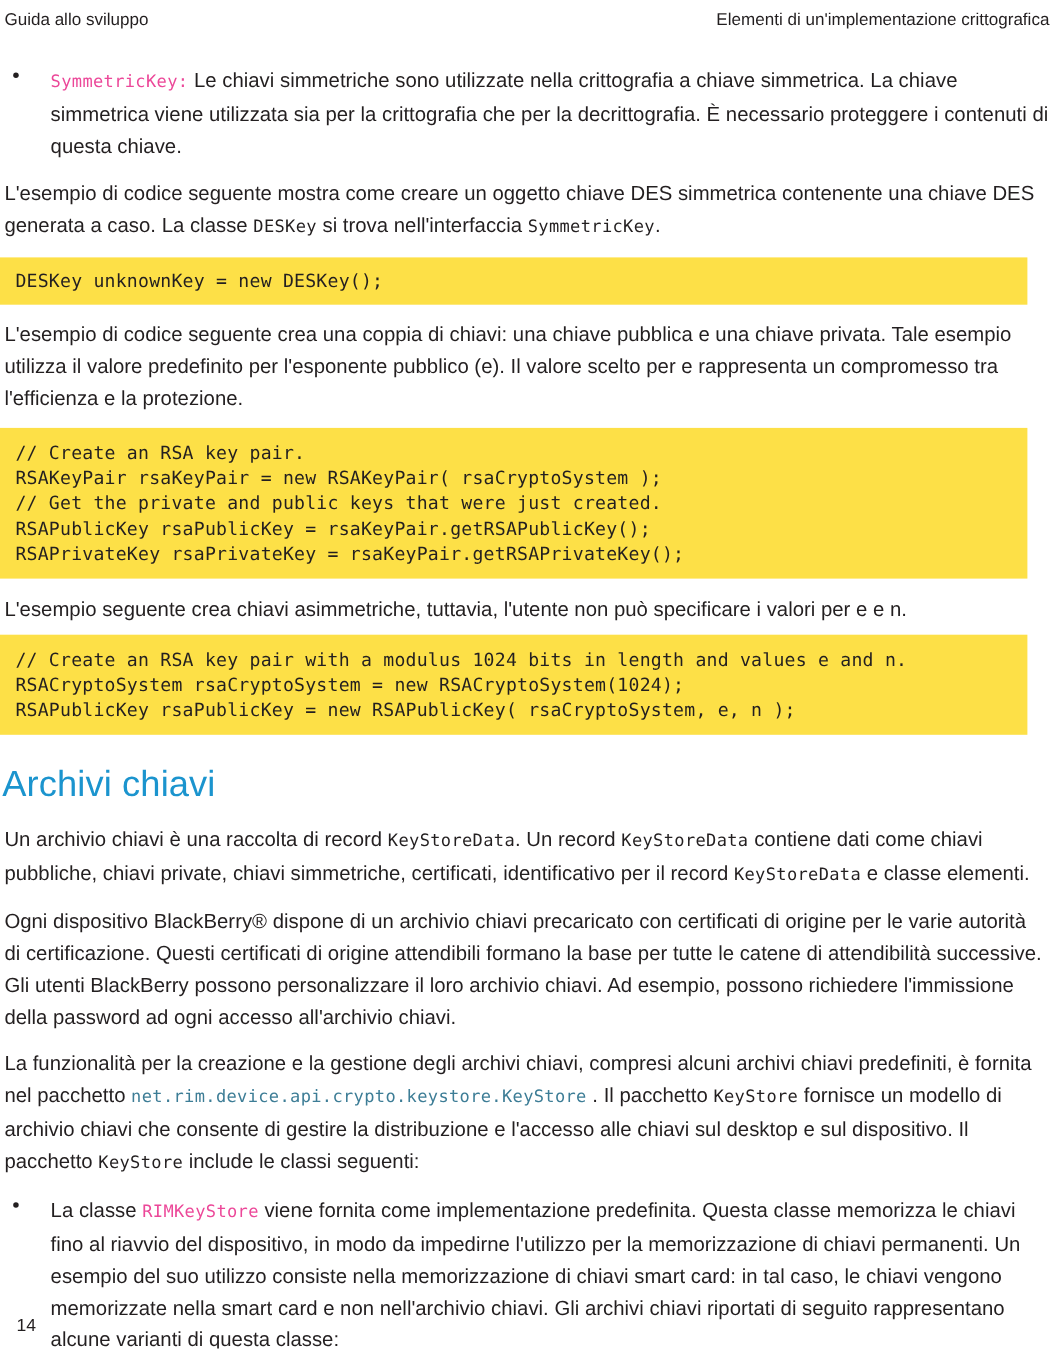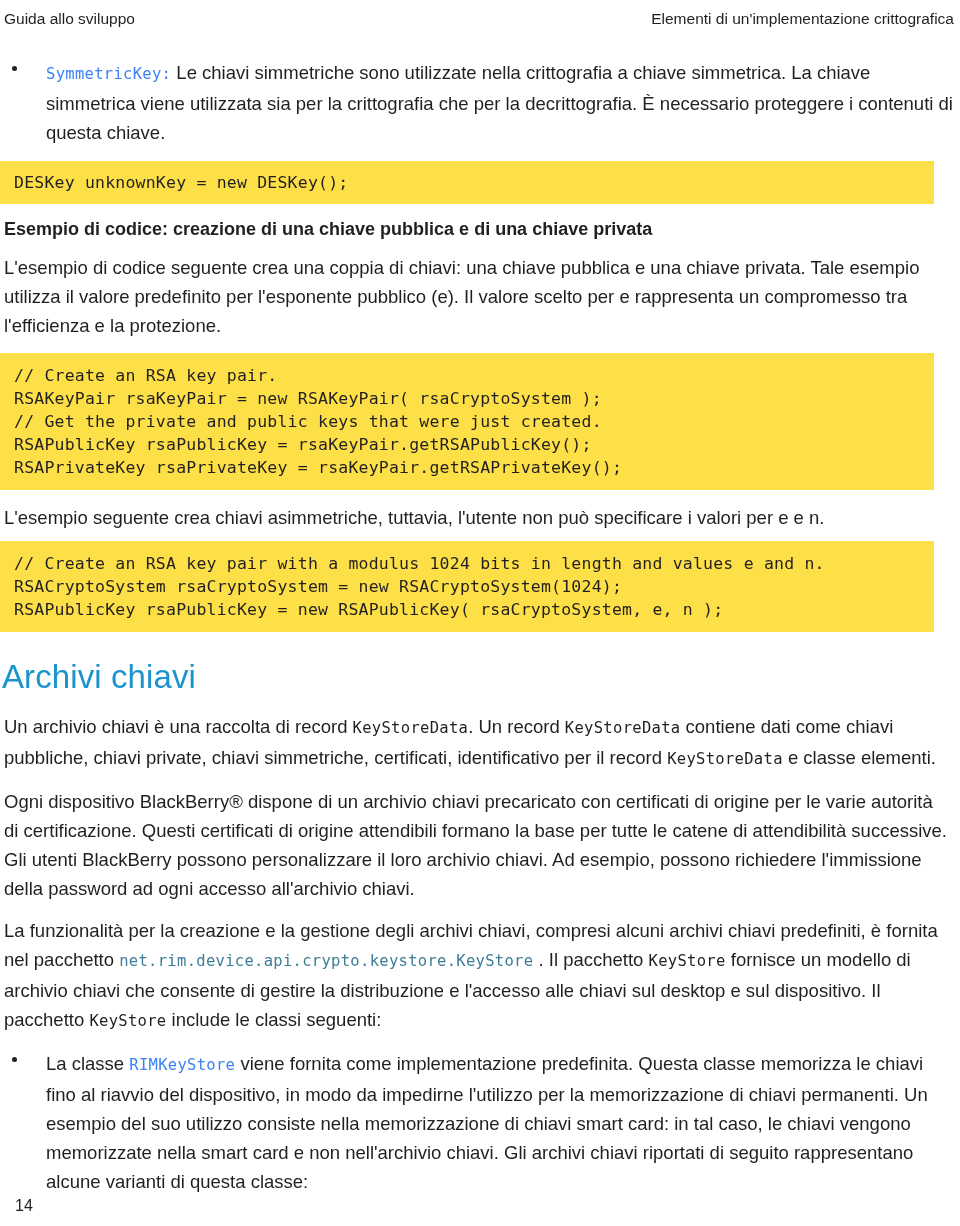--- a/index.html
+++ b/index.html
@@ -116,21 +116,21 @@
   
   code, .mono {
     font-family: "DejaVu Sans Mono", "Liberation Mono", monospace;
     font-size: 15.5px;
     letter-spacing: 0.3px;
   }
   code.inline {
     color: #231f20;
   }
   code.teal {
-    color: #3b82f6;
+    color: #ec4899;
   }
   code.link {
     color: #3d7d96;
   }
 
   pre.codeblock {
     margin: 0 0 13px 0;
     background: #fde047;
     color: #231f20;
     font-family: "DejaVu Sans Mono", "Liberation Mono", monospace;
@@ -170,24 +170,24 @@
   </div>
 
   <div class="content">
 
     <div class="bullet">
       <span class="dot"></span>
       <span class="btext"><code class="mono teal">SymmetricKey:</code><span> Le chiavi simmetriche sono utilizzate nella crittografia a chiave simmetrica. La chiave simmetrica viene utilizzata sia per la crittografia che per la decrittografia. È necessario proteggere i contenuti di questa chiave.</span></span>
     </div>
 
 
+    <p class="para"><span>L'esempio di codice seguente mostra come creare un oggetto chiave DES simmetrica contenente una chiave DES generata a caso. La classe </span><code class="inline">DESKey</code><span> si trova nell'interfaccia </span><code class="inline">SymmetricKey</code><span>.</span></p>
 
     <pre class="codeblock single">DESKey unknownKey = new DESKey();</pre>
 
-    <h3 class="subhead">Esempio di codice: creazione di una chiave pubblica e di una chiave privata</h3>
 
     <p class="para">L'esempio di codice seguente crea una coppia di chiavi: una chiave pubblica e una chiave privata. Tale esempio utilizza il valore predefinito per l'esponente pubblico (e). Il valore scelto per e rappresenta un compromesso tra l'efficienza e la protezione.</p>
 
     <pre class="codeblock">// Create an RSA key pair.
 RSAKeyPair rsaKeyPair = new RSAKeyPair( rsaCryptoSystem );
 // Get the private and public keys that were just created.
 RSAPublicKey rsaPublicKey = rsaKeyPair.getRSAPublicKey();
 RSAPrivateKey rsaPrivateKey = rsaKeyPair.getRSAPrivateKey();</pre>
 
     <p class="para tight">L'esempio seguente crea chiavi asimmetriche, tuttavia, l'utente non può specificare i valori per e e n.</p>

